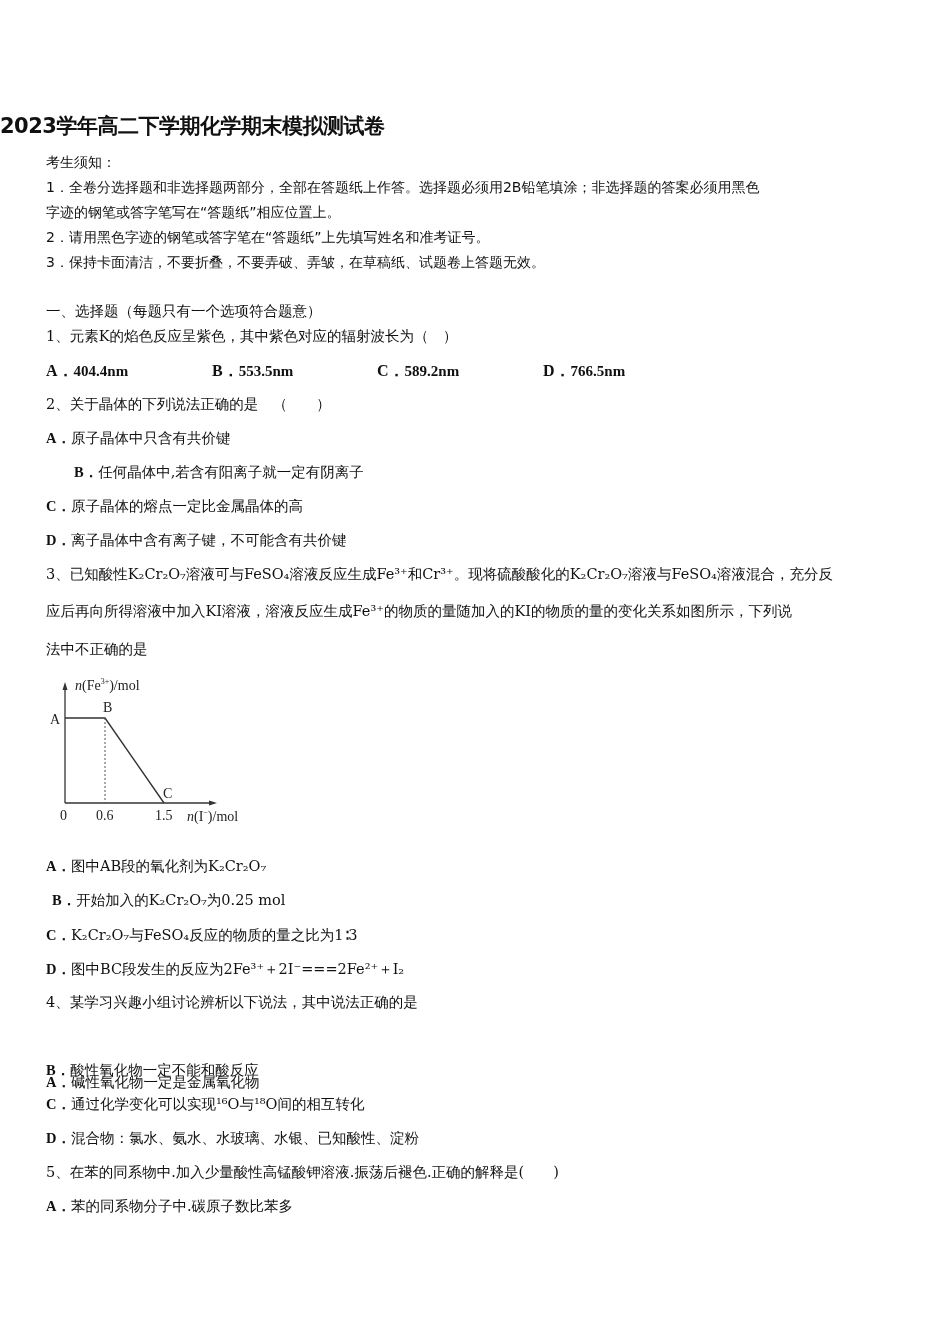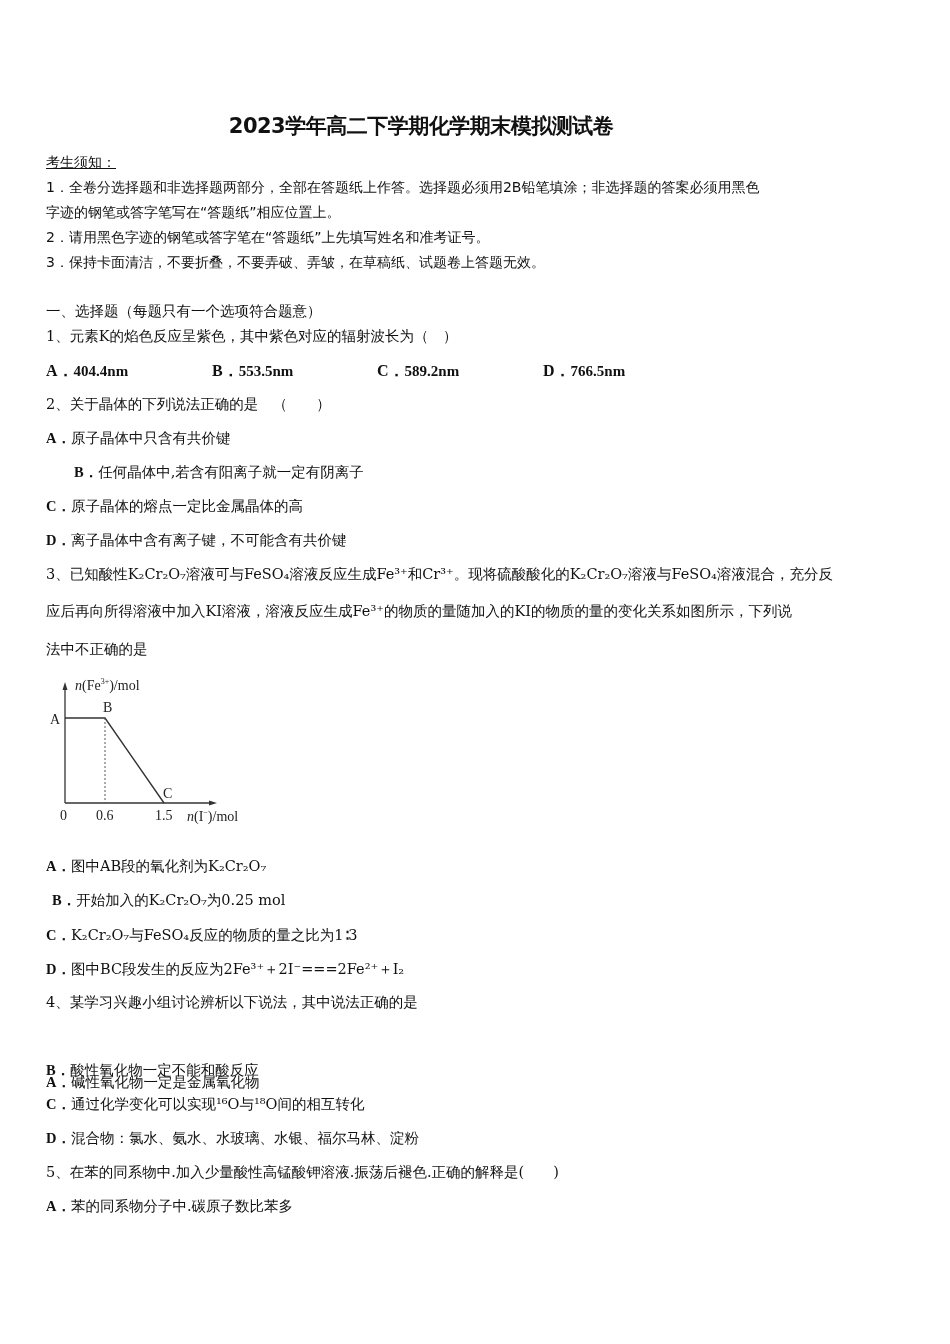--- a/index.html
+++ b/index.html
@@ -2,42 +2,42 @@
 <html><head>
 <meta charset="utf-8">
 <style>
   html, body { margin: 0; padding: 0; background: #ffffff; }
   body {
     width: 950px; height: 1344px; position: relative; overflow: hidden;
     font-family: "DejaVu Serif", "Liberation Serif", serif;
     color: #111;
   }
   .title {
-    position: absolute; left: 0; width: 842px; top: 112px; text-align: center;
+    position: absolute; left: 0; width: 842px; top: 112px; 
     font-family: "DejaVu Sans", "Liberation Sans", sans-serif;
     font-weight: bold; font-size: 21px; letter-spacing: -0.5px;
   }
   .line {
     position: absolute; left: 46px; font-size: 14.5px; white-space: nowrap;
     line-height: 20px;
   }
   .sans { font-family: "DejaVu Sans", "Liberation Sans", sans-serif; font-size: 14px; }
   .opt-letter { font-weight: bold; font-family: "Liberation Serif", serif; }
   .bold-num { font-weight: bold; font-family: "Liberation Serif", serif; font-size: 15px; }
   .chart { position: absolute; left: 40px; top: 670px; width: 230px; height: 165px; }
   .chart text { font-family: "Liberation Serif", serif; font-size: 14px; fill: #222; }
   .choice-row { position: absolute; left: 46px; top: 361px; width: 700px; height: 20px; }
   .choice-row span { position: absolute; top: 0; white-space: nowrap; }
 </style>
 </head>
 <body>
 
 <div class="title">2023学年高二下学期化学期末模拟测试卷</div>
 
-<div class="line sans" style="top:152px;text-decoration:underline;">考生须知：</div>
+<div class="line sans" style="top:152px;">考生须知：</div>
 <div class="line sans" style="top:177px;">1．全卷分选择题和非选择题两部分，全部在答题纸上作答。选择题必须用2B铅笔填涂；非选择题的答案必须用黑色</div>
 <div class="line sans" style="top:202px;text-align:right;">字迹的钢笔或答字笔写在“答题纸”相应位置上。</div>
 <div class="line sans" style="top:227px;">2．请用黑色字迹的钢笔或答字笔在“答题纸”上先填写姓名和准考证号。</div>
 <div class="line sans" style="top:252px;">3．保持卡面清洁，不要折叠，不要弄破、弄皱，在草稿纸、试题卷上答题无效。</div>
 
 <div class="line" style="top:301px;text-align:center;">一、选择题（每题只有一个选项符合题意）</div>
 
 <div class="line" style="top:326px;">1、元素K的焰色反应呈紫色，其中紫色对应的辐射波长为（　）</div>
 <div class="choice-row">
   <span style="left:0;"><span class="opt-letter" style="position:static">A．</span><span class="bold-num" style="position:static">404.4nm</span></span>
@@ -83,16 +83,16 @@
 
 <div class="line" style="top:856px;"><span class="opt-letter">A．</span><span>图中AB段的氧化剂为K₂Cr₂O₇</span></div>
 <div class="line" style="top:890px;margin-left:6px;"><span class="opt-letter">B．</span><span>开始加入的K₂Cr₂O₇为0.25 mol</span></div>
 <div class="line" style="top:925px;"><span class="opt-letter">C．</span><span>K₂Cr₂O₇与FeSO₄反应的物质的量之比为1∶3</span></div>
 <div class="line" style="top:959px;"><span class="opt-letter">D．</span><span>图中BC段发生的反应为2Fe³⁺＋2I⁻===2Fe²⁺＋I₂</span></div>
 
 <div class="line" style="top:992px;">4、某学习兴趣小组讨论辨析以下说法，其中说法正确的是</div>
 <div class="line" style="top:1072px;"><span class="opt-letter">A．</span><span>碱性氧化物一定是金属氧化物</span></div>
 <div class="line" style="top:1060px;"><span class="opt-letter">B．</span><span>酸性氧化物一定不能和酸反应</span></div>
 <div class="line" style="top:1094px;"><span class="opt-letter">C．</span><span>通过化学变化可以实现¹⁶O与¹⁸O间的相互转化</span></div>
-<div class="line" style="top:1128px;"><span class="opt-letter">D．</span><span>混合物：氯水、氨水、水玻璃、水银、福尔马林、淀粉</span></div>
+<div class="line" style="top:1128px;"><span class="opt-letter">D．</span><span>混合物：氯水、氨水、水玻璃、水银、已知酸性、淀粉</span></div>
 
 <div class="line" style="top:1162px;">5、在苯的同系物中.加入少量酸性高锰酸钾溶液.振荡后褪色.正确的解释是(　　)</div>
 <div class="line" style="top:1196px;"><span class="opt-letter">A．</span><span>苯的同系物分子中.碳原子数比苯多</span></div>
 
 </body></html>

